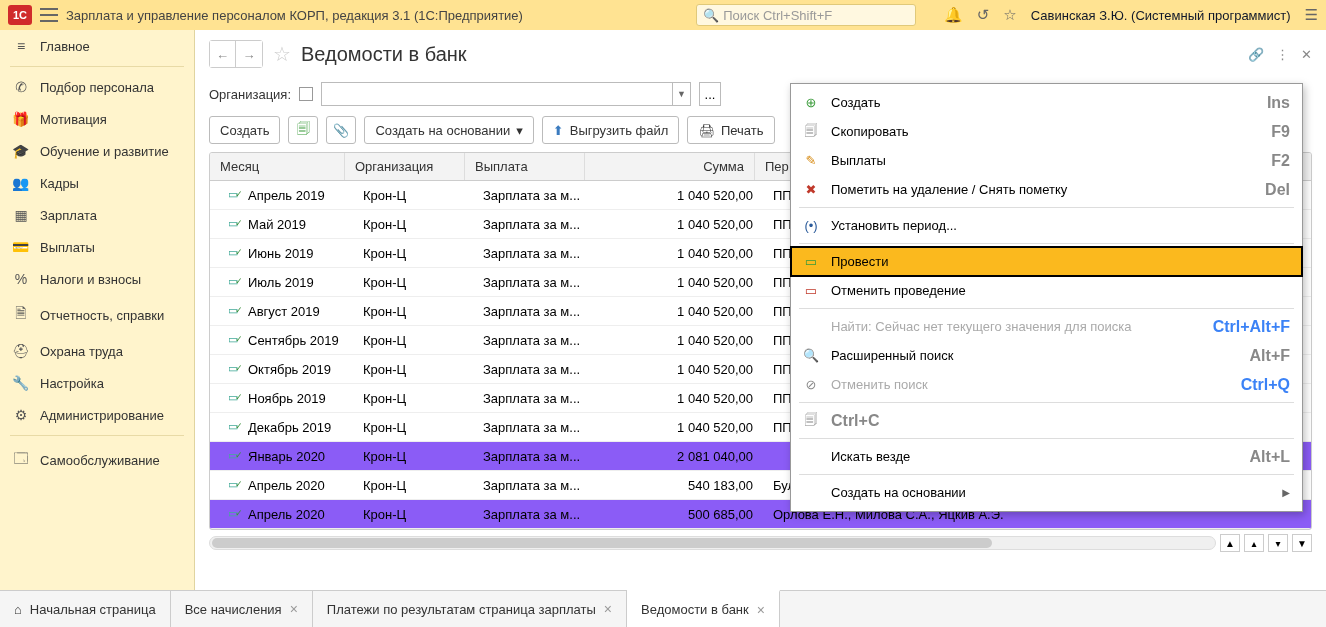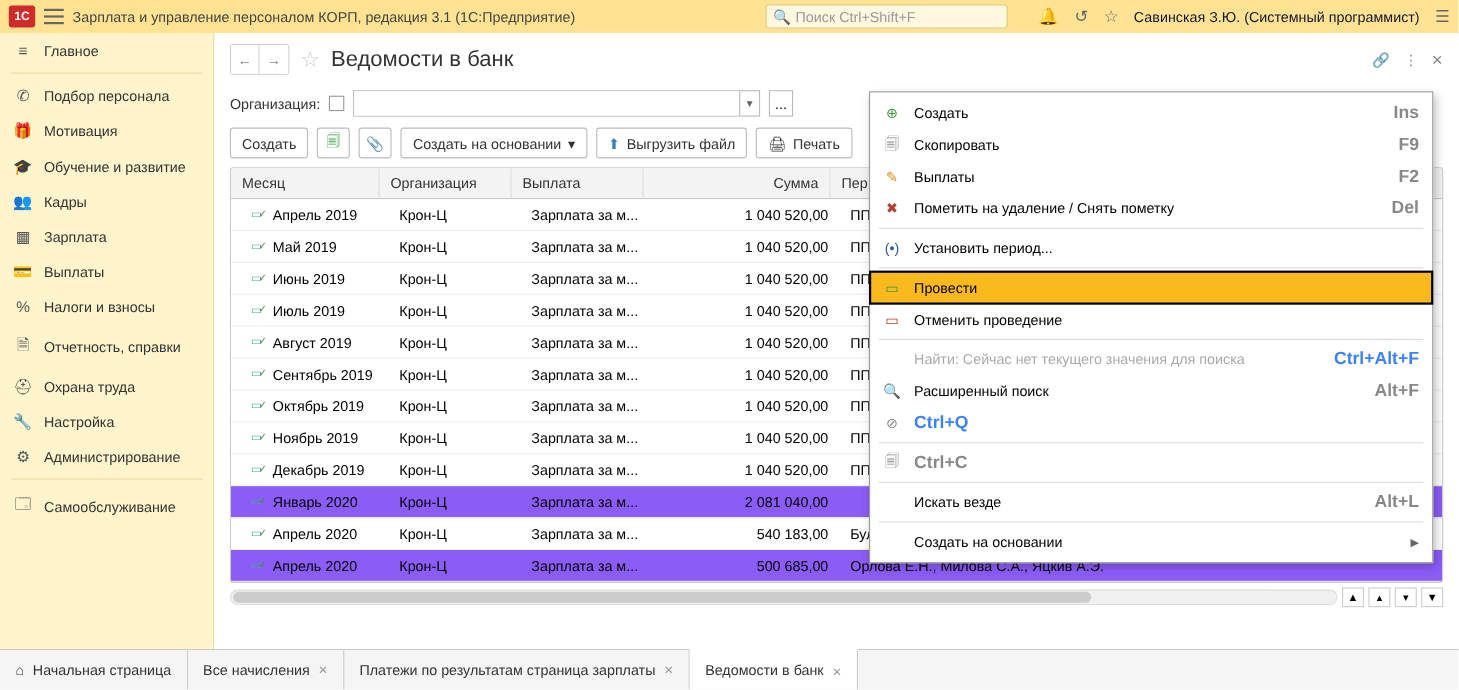--- a/index.html
+++ b/index.html
@@ -381,20 +381,21 @@
       <span class="clabel">Найти: Сейчас нет текущего значения для поиска</span>
       <span class="cshort">Ctrl+Alt+F</span>
     </div>
     <div class="ctx-item">
       <span class="cicon gray">🔍</span>
       <span class="clabel">Расширенный поиск</span>
       <span class="cshort">Alt+F</span>
     </div>
     <div class="ctx-item disabled">
       <span class="cicon gray">⊘</span>
+      <span class="clabel">Отменить поиск</span>
       <span class="cshort">Ctrl+Q</span>
     </div>
     <div class="ctx-divider"></div>
     <div class="ctx-item">
       <span class="cicon gray">🗐</span>
       <span class="cshort">Ctrl+C</span>
     </div>
     <div class="ctx-divider"></div>
     <div class="ctx-item">
       <span class="cicon "></span>

